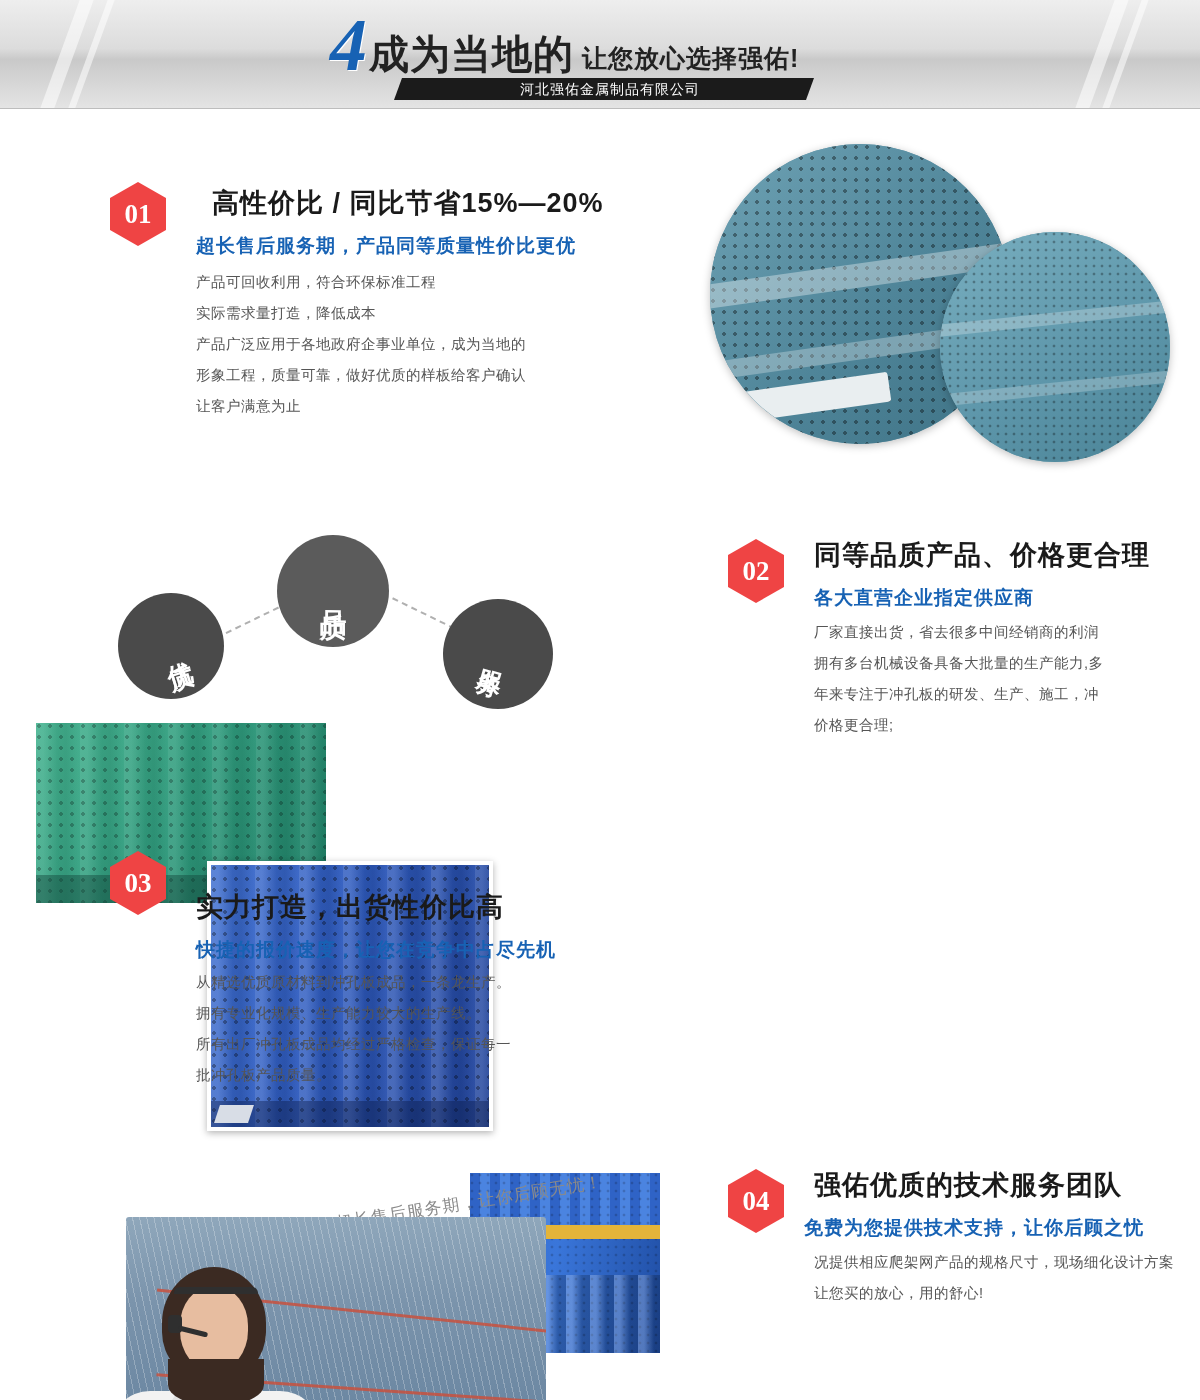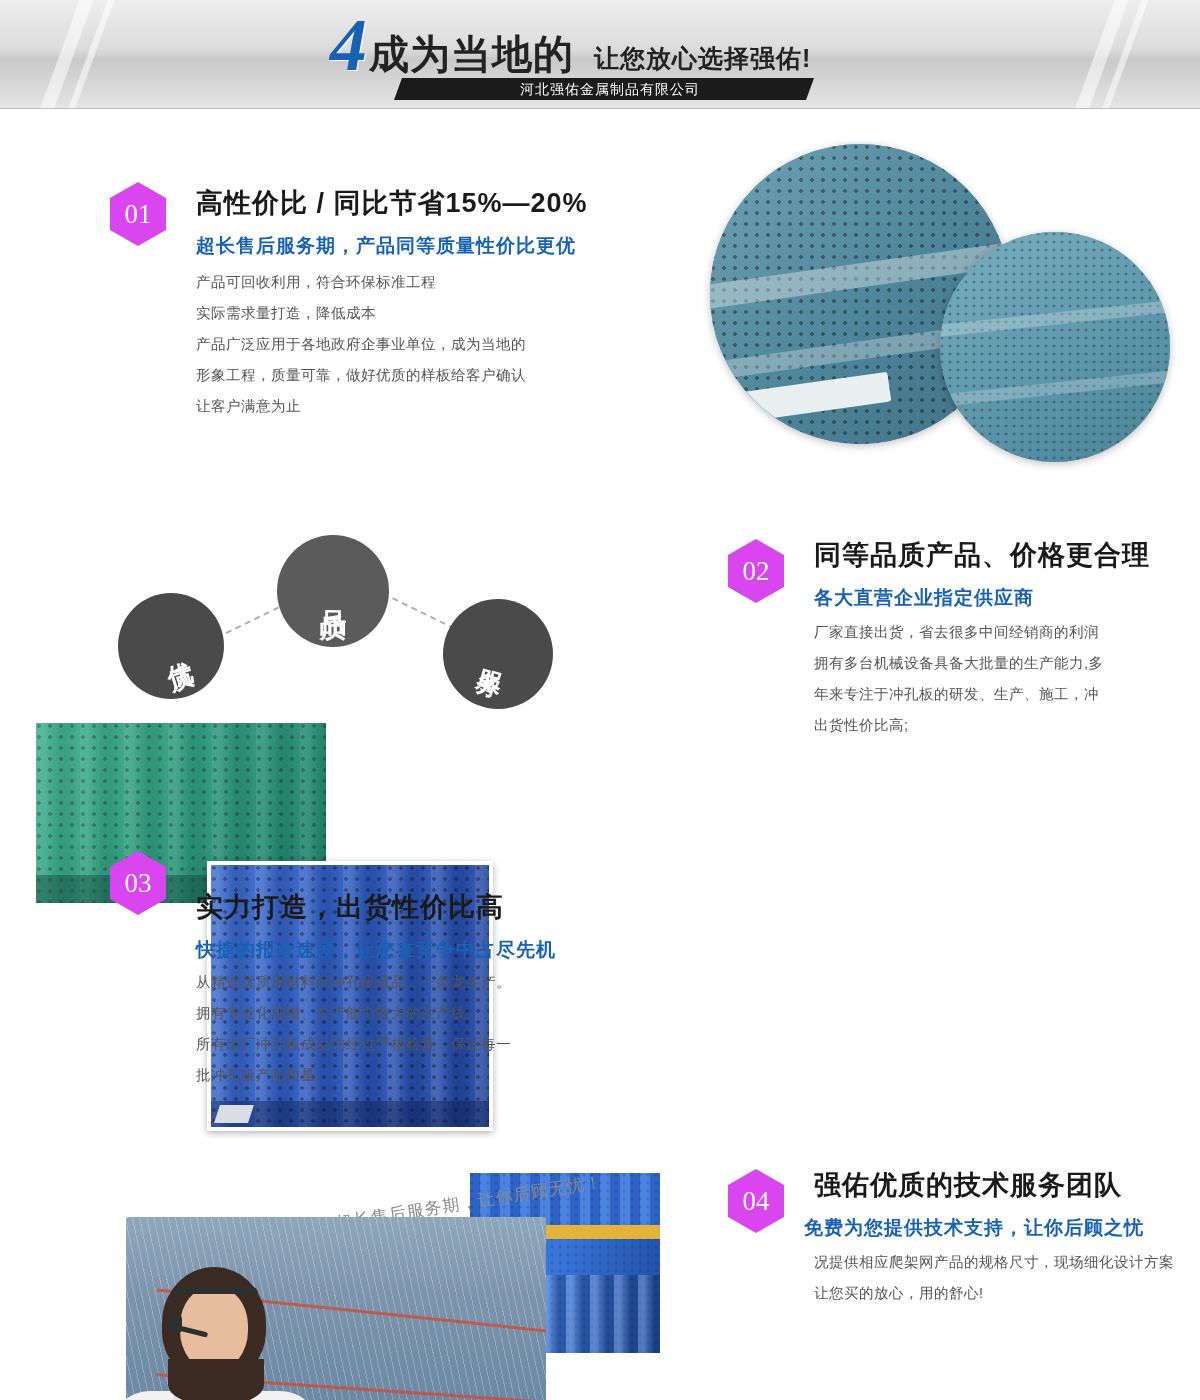--- a/index.html
+++ b/index.html
@@ -53,21 +53,21 @@
     color: #222222;
     line-height: 56px;
     margin-left: 4px;
     letter-spacing: 1px;
   }
   .hdr-sub {
     font-size: 25px;
     font-weight: bold;
     color: #222222;
     line-height: 48px;
-    margin-left: 20px;
+    margin-left: 8px;
     letter-spacing: 1px;
     text-align: center;
   }
   .hdr-bar {
     position: absolute;
     left: 398px;
     top: 78px;
     width: 412px;
     height: 22px;
     background: #1b1b1b;
@@ -98,24 +98,24 @@
   .stage {
     position: relative;
     width: 1200px;
     height: 1292px;
   }
   .abs { position: absolute; }
 
   .badge {
     width: 56px;
     height: 64px;
-    background: #d946ef;
+    background: #ef4444;
     color: #ffffff;
     font-size: 27px;
-    font-weight: normal;
+    font-weight: bold;
     font-family: "Liberation Serif", serif;
     display: flex;
     align-items: center;
     justify-content: center;
     clip-path: polygon(50% 0%, 100% 25%, 100% 75%, 50% 100%, 0% 75%, 0% 25%);
   }
 
   .h-title {
     font-size: 27px;
     font-weight: bold;
@@ -242,21 +242,21 @@
     <div class="hdr-bar"></div>
     <div class="hdr-bar-text">河北强佑金属制品有限公司</div>
   </div>
 </div>
 
 <div class="stage">
 
   <div class="abs" style="left:110px; top:73px;">
     <div class="badge">01</div>
   </div>
-  <div class="abs h-title" style="left:196px; top:76px;">高性价比 / 同比节省15%—20%</div>
+  <div class="abs h-title" style="left:212px; top:76px;">高性价比 / 同比节省15%—20%</div>
   <div class="abs h-sub" style="left:196px; top:112px;">超长售后服务期，产品同等质量性价比更优</div>
   <div class="abs body-text" style="left:196px; top:158px;">
     <div>产品可回收利用，符合环保标准工程</div>
     <div>实际需求量打造，降低成本</div>
     <div>产品广泛应用于各地政府企事业单位，成为当地的</div>
     <div>形象工程，质量可靠，做好优质的样板给客户确认</div>
     <div>让客户满意为止</div>
   </div>
 
   <div class="circ circ-a" style="left:710px; top:35px; width:300px; height:300px;">
@@ -311,21 +311,21 @@
 
   <div class="abs" style="left:728px; top:430px;">
     <div class="badge">02</div>
   </div>
   <div class="abs h-title" style="left:814px; top:428px;">同等品质产品、价格更合理</div>
   <div class="abs h-sub" style="left:814px; top:464px;">各大直营企业指定供应商</div>
   <div class="abs body-text" style="left:814px; top:508px;">
     <div>厂家直接出货，省去很多中间经销商的利润</div>
     <div>拥有多台机械设备具备大批量的生产能力,多</div>
     <div>年来专注于冲孔板的研发、生产、施工，冲</div>
-    <div>出货性价比高;</div>
+    <div>价格更合理;</div>
   </div>
 
   <div class="abs" style="left:110px; top:742px;">
     <div class="badge">03</div>
   </div>
   <div class="abs h-title" style="left:196px; top:780px;">实力打造，出货性价比高</div>
   <div class="abs h-sub" style="left:196px; top:816px;">快捷的报价速度，让您在竞争中占尽先机</div>
   <div class="abs body-text" style="left:196px; top:858px;">
     <div>从精选优质原材料到冲孔板成品，一条龙生产。</div>
     <div>拥有专业化规模、生产能力较大的生产线。</div>

